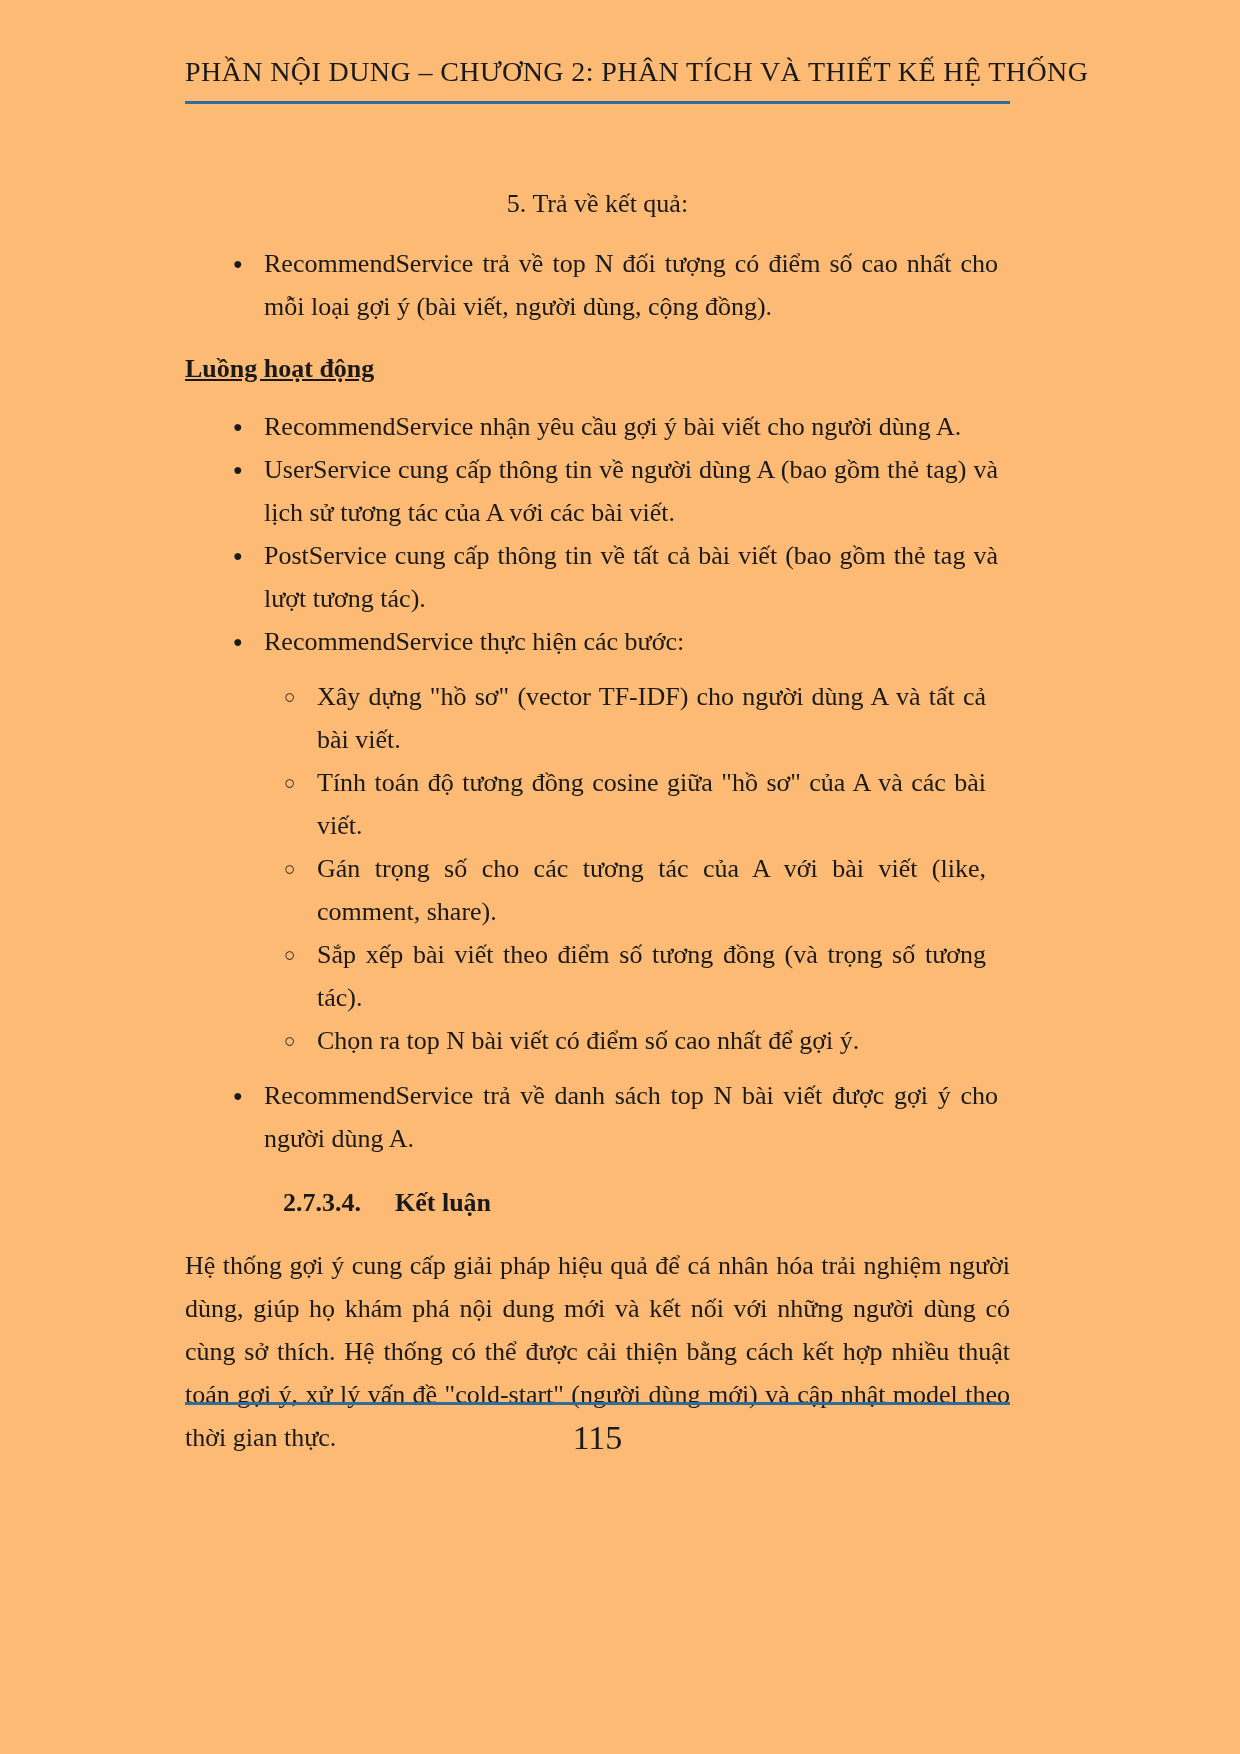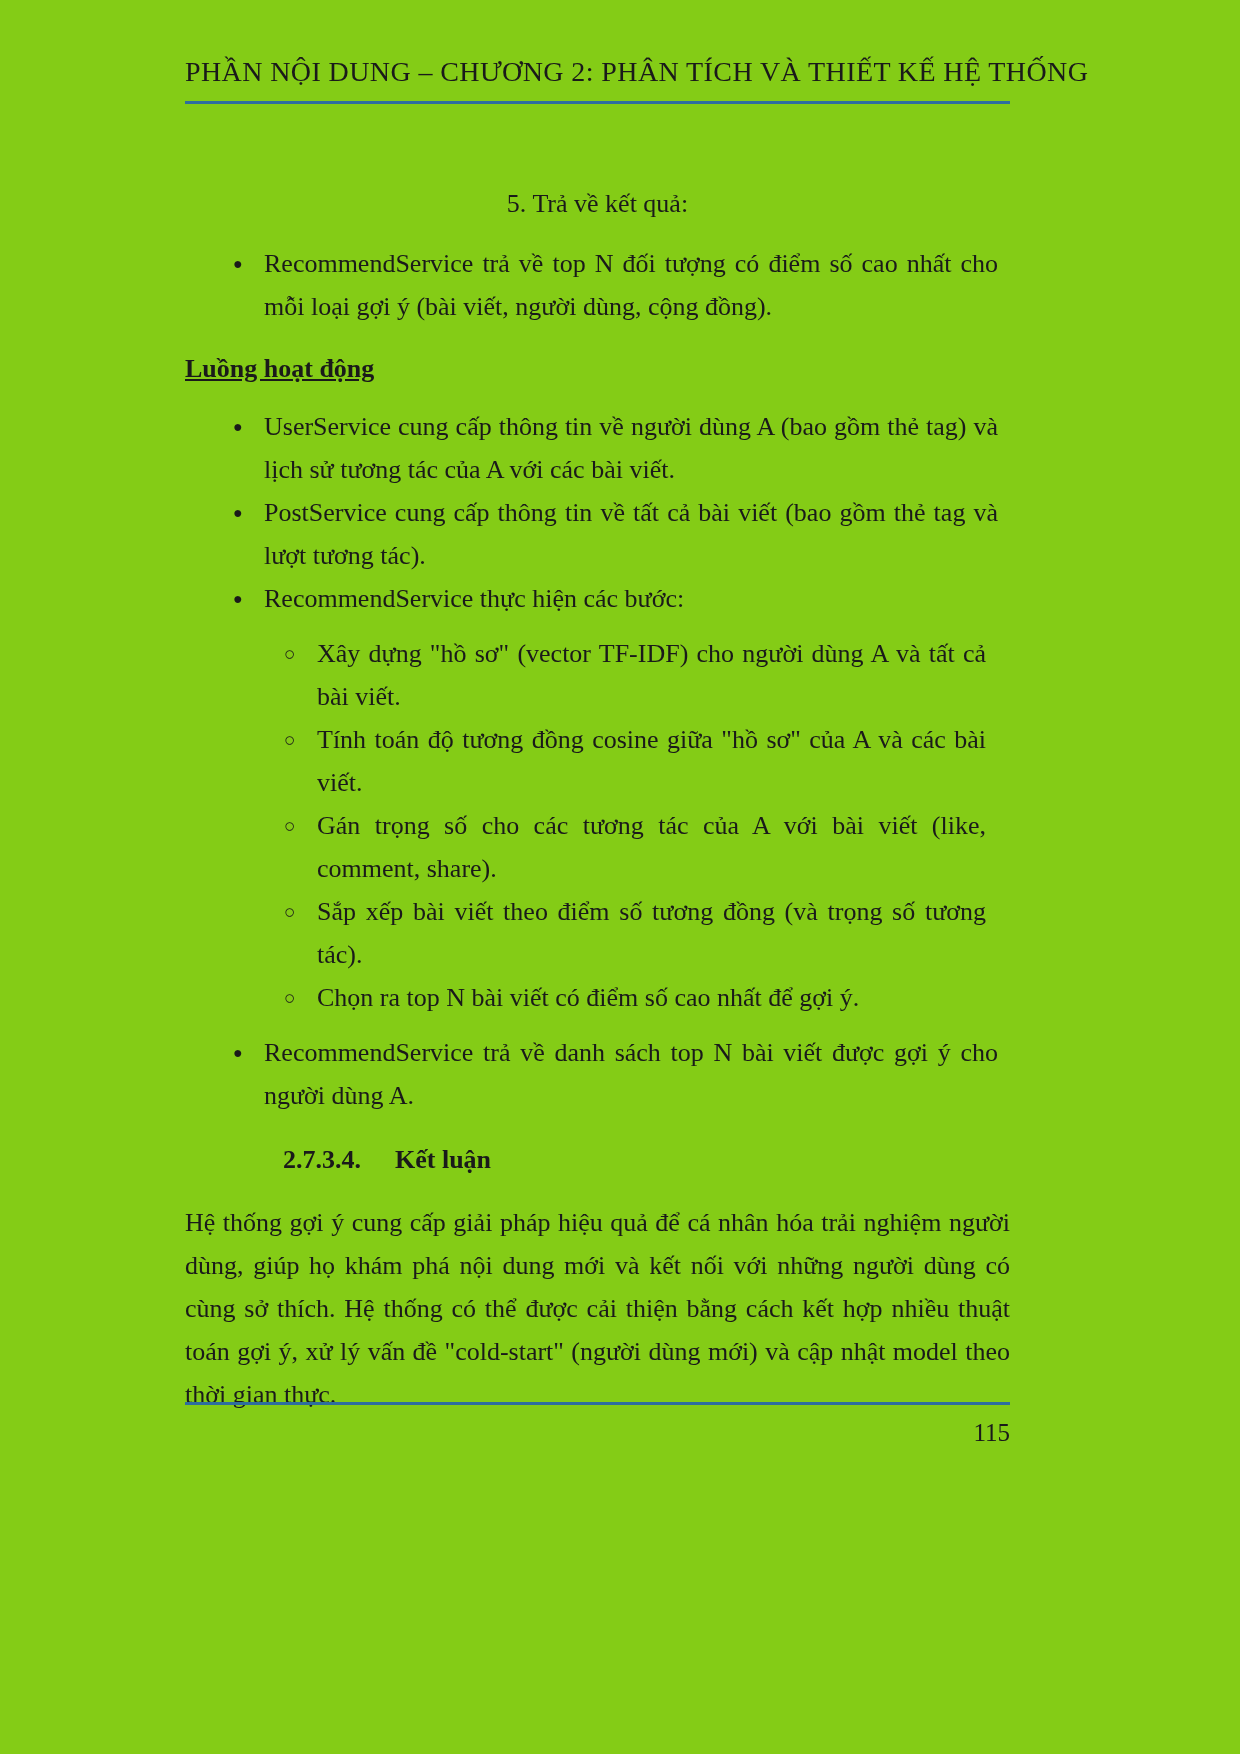--- a/index.html
+++ b/index.html
@@ -2,21 +2,21 @@
 <html><head>
 <meta charset="utf-8">
 <style>
   * { box-sizing: border-box; }
   html, body { margin: 0; padding: 0; background: #ffffff; }
 
   .page {
     position: relative;
     width: 1240px;
     height: 1754px;
-    background: #84cc16;
+    background: #fdba74;
     font-family: "Liberation Serif", serif;
     color: #1a1a1a;
     overflow: hidden;
   }
 
   .header {
     position: absolute;
     top: 56px;
     left: 185px;
     width: 825px;
@@ -88,22 +88,22 @@
     position: absolute;
     left: 185px;
     top: 1402px;
     width: 825px;
   }
   .footer-rule {
     height: 0;
     border-top: 3px solid #2E6E9E;
   }
   .page-number {
-    text-align: right;
-    font-size: 25px;
+    text-align: center;
+    font-size: 34px;
     margin-top: 14px;
   }
 </style>
 </head>
 <body>
 
 <div class="page">
 
   <div class="header">
     <span>PHẦN NỘI DUNG – CHƯƠNG 2:  PHÂN TÍCH VÀ THIẾT KẾ HỆ THỐNG</span>
@@ -113,20 +113,21 @@
 
     <p class="section-title">5. Trả về kết quả:</p>
 
     <ul class="bullets level1">
       <li>RecommendService trả về top N đối tượng có điểm số cao nhất cho mỗi loại gợi ý (bài viết, người dùng, cộng đồng).</li>
     </ul>
 
     <p class="bold-heading">Luồng hoạt động</p>
 
     <ul class="bullets level1">
+      <li>RecommendService nhận yêu cầu gợi ý bài viết cho người dùng A.</li>
       <li>UserService cung cấp thông tin về người dùng A (bao gồm thẻ tag) và lịch sử tương tác của A với các bài viết.</li>
       <li>PostService cung cấp thông tin về tất cả bài viết (bao gồm thẻ tag và lượt tương tác).</li>
       <li>
         <span>RecommendService thực hiện các bước:</span>
         <ul class="bullets level2">
           <li>Xây dựng "hồ sơ" (vector TF-IDF) cho người dùng A và tất cả bài viết.</li>
           <li>Tính toán độ tương đồng cosine giữa "hồ sơ" của A và các bài viết.</li>
           <li>Gán trọng số cho các tương tác của A với bài viết (like, comment, share).</li>
           <li>Sắp xếp bài viết theo điểm số tương đồng (và trọng số tương tác).</li>
           <li>Chọn ra top N bài viết có điểm số cao nhất để gợi ý.</li>

